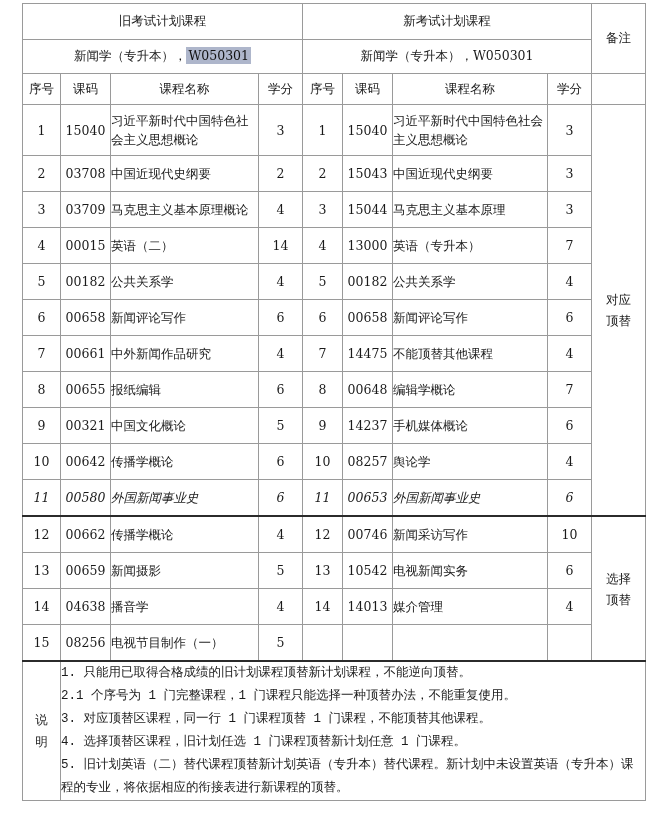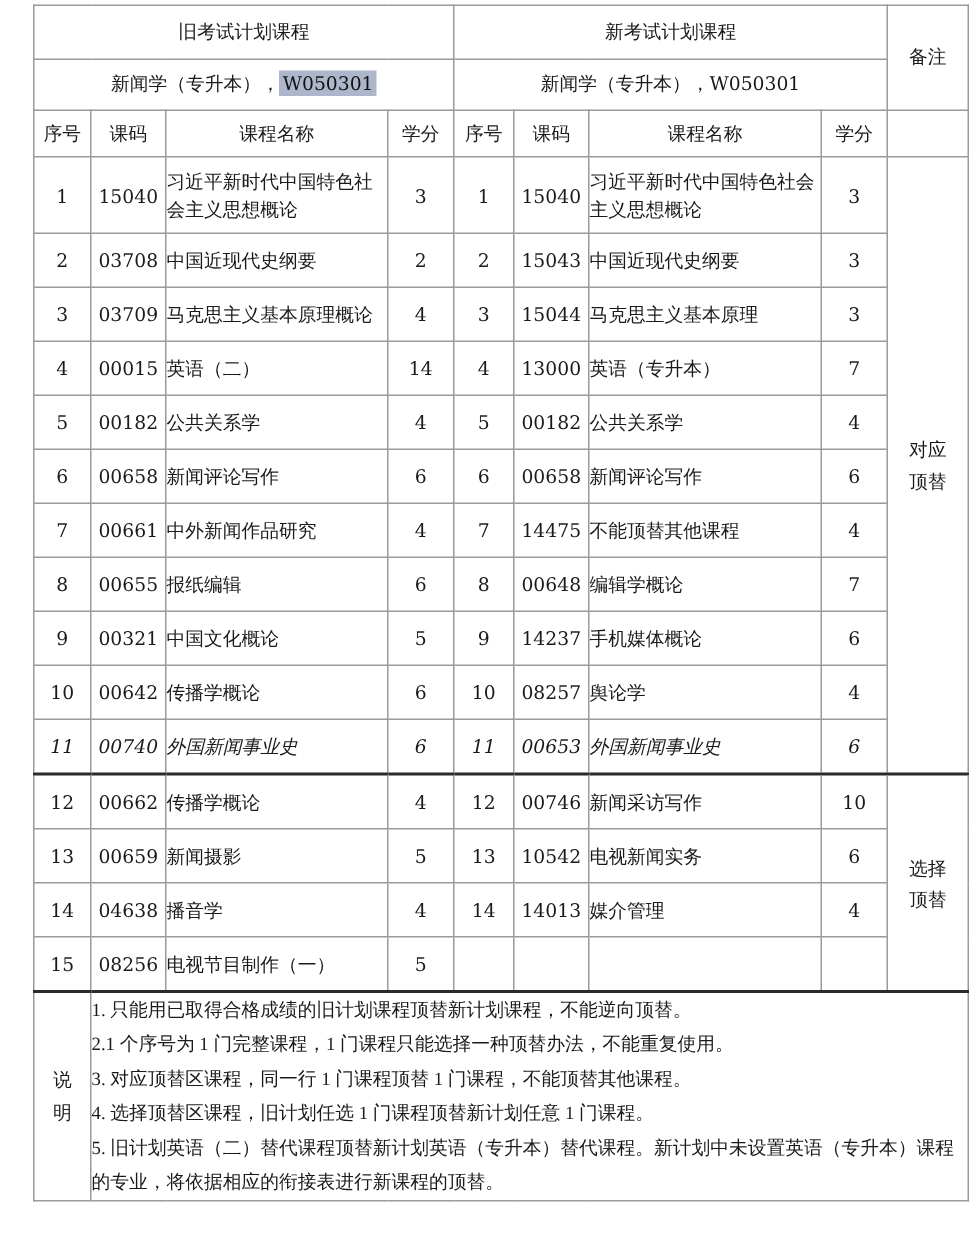--- a/index.html
+++ b/index.html
@@ -107,21 +107,21 @@
   .notes-label {
     text-align: center;
     font-size: 13px;
     line-height: 22px;
     font-family: "DejaVu Sans", "Liberation Sans", sans-serif;
     vertical-align: middle;
   }
   .notes-body {
     text-align: left;
     padding: 10px 10px 10px 12px;
-    font-family: Liberation Serif, serif;
+    font-family: Liberation Mono, monospace;
     font-size: 12.2px;
     line-height: 23px;
     vertical-align: top;
   }
   .notes-body p {
     margin: 0;
   }
   .sep-top {
     border-top: 2px solid #2b2b2b !important;
   }
@@ -281,21 +281,21 @@
           <td class="cname">传播学概论</td>
           <td class="credit">6</td>
           <td class="num">10</td>
           <td class="code">08257</td>
           <td class="cname">舆论学</td>
           <td class="credit">4</td>
         </tr>
 
         <tr class="body-row section-end">
           <td class="num">11</td>
-          <td class="code">00740</td>
+          <td class="code">00580</td>
           <td class="cname">外国新闻事业史</td>
           <td class="credit">6</td>
           <td class="num">11</td>
           <td class="code">00653</td>
           <td class="cname">外国新闻事业史</td>
           <td class="credit">6</td>
         </tr>
 
         <tr class="body-row section-start">
           <td class="num">12</td>

